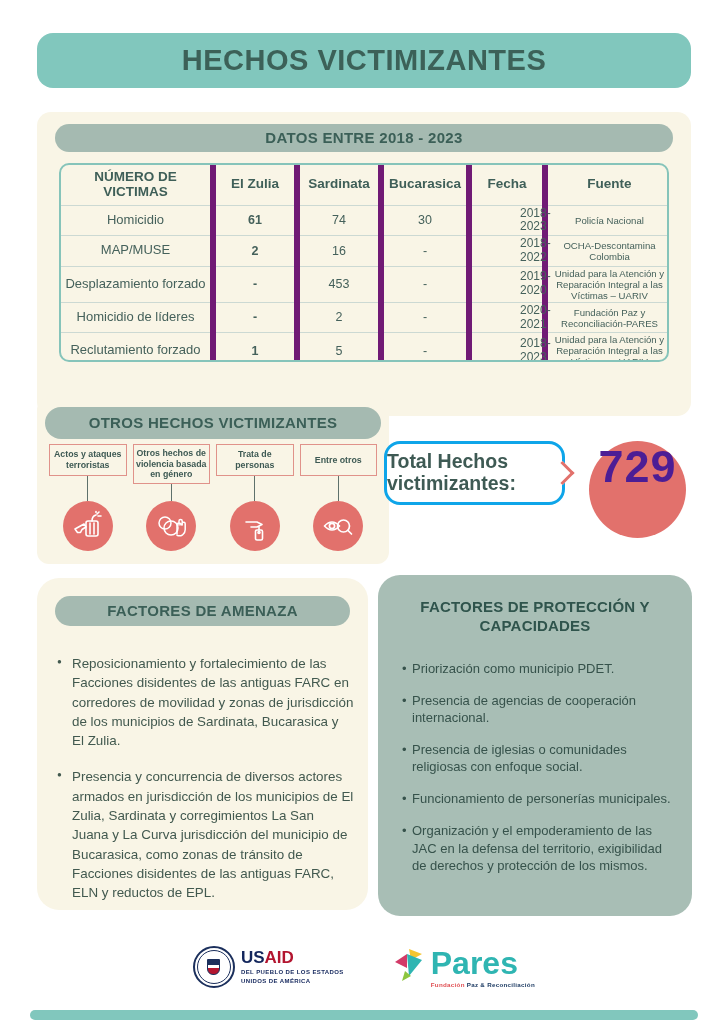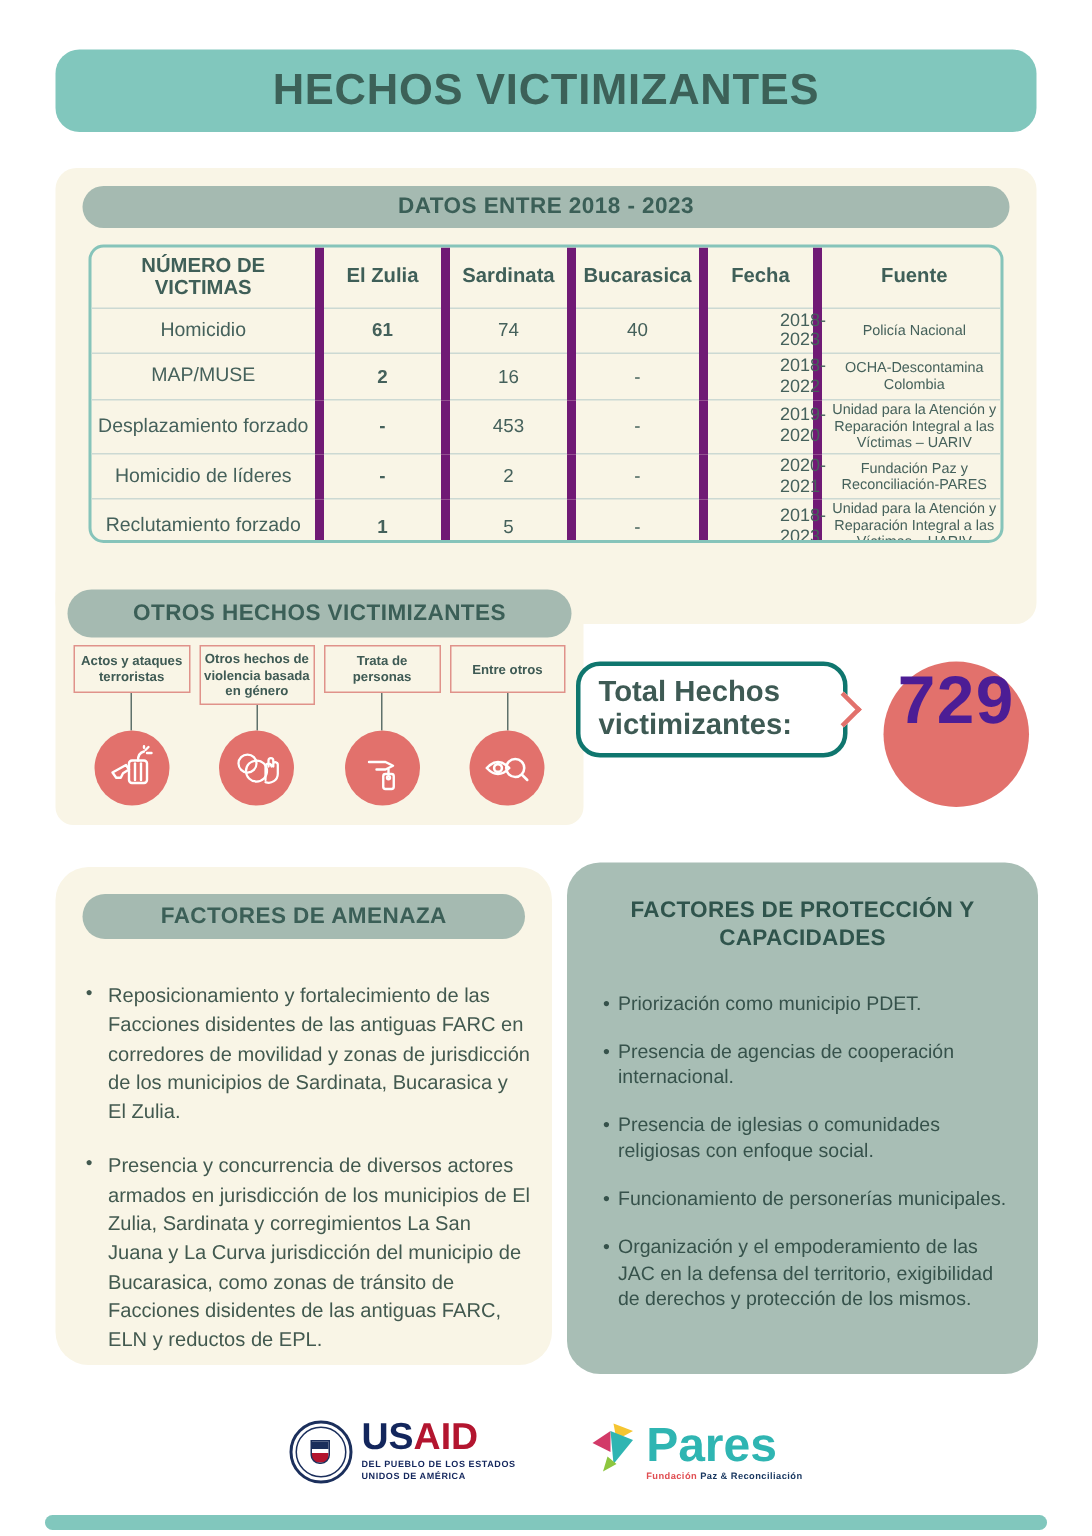--- a/index.html
+++ b/index.html
@@ -44,43 +44,43 @@
     border-top:1px solid #ccd9d3; padding:1px 3px; line-height:1.15;
   }
   .vtable th + th, .vtable td + td { border-left:6px solid #701a75; }
   .vtable tbody td:nth-child(2) { font-weight:bold; }
   .vtable tbody td:first-child { font-size:13px; }
   .vtable tbody td:nth-child(5) { font-size:12px;padding-left:48px; }
   .vtable tbody td:last-child { font-size:9.6px; }
 
   
   .otros-panel {
-    position:absolute; left:37px; top:384px; width:352px; height:166px;
+    position:absolute; left:37px; top:398px; width:352px; height:166px;
     background:#f9f5e6; border-radius:12px;
   }
   .otros-panel .pill { margin:9px 8px 0; height:32px; line-height:32px; font-size:15px; border-radius:16px; }
   .otros-row { display:flex; justify-content:space-between; padding:5px 12px 0; height:112px; gap:6px; }
   .otros-col { flex:1; display:flex; flex-direction:column; align-items:center; }
   .otros-box {
     border:1px solid #e0928a; color:#3e5a54; font-weight:bold; font-size:8.8px;
     line-height:1.2; text-align:center; padding:3px 2px; width:100%;
     min-height:32px; display:flex; align-items:center; justify-content:center;
   }
   .otros-line { width:1px; flex:1; background:#5f716b; min-height:8px; }
   .otros-circle {
     width:50px; height:50px; border-radius:50%; background:#e2716c;
     display:flex; align-items:center; justify-content:center; flex:none;
   }
   .otros-circle svg { width:32px; height:32px; }
 
   
   .total-bubble {
     position:absolute; left:384px; top:441px; width:181px; height:64px;
-    background:#fff; border:3px solid #0f766e; border-radius:16px;
-    display:flex; align-items:center; padding-left:12px;
+    background:#fff; border:3px solid #0ea5e9; border-radius:16px;
+    display:flex; align-items:center; 
     font-size:19.5px; font-weight:bold; color:#3e5a54; line-height:1.12;
   }
   .total-bubble::after {
     content:""; position:absolute; right:-9px; top:50%;
     width:14px; height:14px; background:#fff;
     border-top:3px solid #e2716c; border-right:3px solid #e2716c;
     transform:translateY(-50%) rotate(45deg);
   }
   .total-circle {
     position:absolute; left:589px; top:441px; width:97px; height:97px; border-radius:50%;
@@ -126,21 +126,21 @@
   .usaid { display:flex; align-items:center; gap:6px; }
   .usaid-seal {
     width:42px; height:42px; border-radius:50%; border:2px solid #1b2f5c;
     display:flex; align-items:center; justify-content:center; position:relative;
   }
   .usaid-seal::before { content:""; position:absolute; inset:2px; border:1px solid #1b2f5c; border-radius:50%; }
   .usaid-shield {
     width:13px; height:16px; border:1px solid #1b2f5c; border-radius:0 0 6px 6px;
     background:linear-gradient(#1b2f5c 0 34%, #ffffff 34% 56%, #b3152f 56% 100%);
   }
-  .usaid-word { font-size:25px; font-weight:bold; line-height:1; }
+  .usaid-word { font-size:17px; font-weight:bold; line-height:1; }
   .usaid-word .us { color:#13265c; } .usaid-word .aid { color:#b3152f; }
   .usaid-tag { font-size:6px; font-weight:bold; color:#13265c; letter-spacing:.4px; line-height:1.35; margin-top:2px; }
   .pares { display:flex; align-items:flex-start; gap:3px; }
   .pares svg { width:36px; height:36px; }
   .pares-word { font-size:32px; font-weight:bold; color:#2fb5b2; line-height:1; }
   .pares-tag { font-size:6.2px; font-weight:bold; margin-top:2px; letter-spacing:.3px; }
   .pares-tag .f { color:#e04e52; } .pares-tag .r { color:#16355e; }
 
   
   .bottom-bar {
@@ -178,21 +178,21 @@
               <th>Bucarasica</th>
               <th>Fecha</th>
               <th>Fuente</th>
             </tr>
           </thead>
         <tbody id="table-body">
             <tr>
               <td>Homicidio</td>
               <td>61</td>
               <td>74</td>
-              <td>40</td>
+              <td>30</td>
               <td>2018-2023</td>
               <td>Policía Nacional</td>
             </tr>
             <tr>
               <td>MAP/MUSE</td>
               <td>2</td>
               <td>16</td>
               <td>-</td>
               <td>2018-2022</td>
               <td>OCHA-Descontamina Colombia</td>

